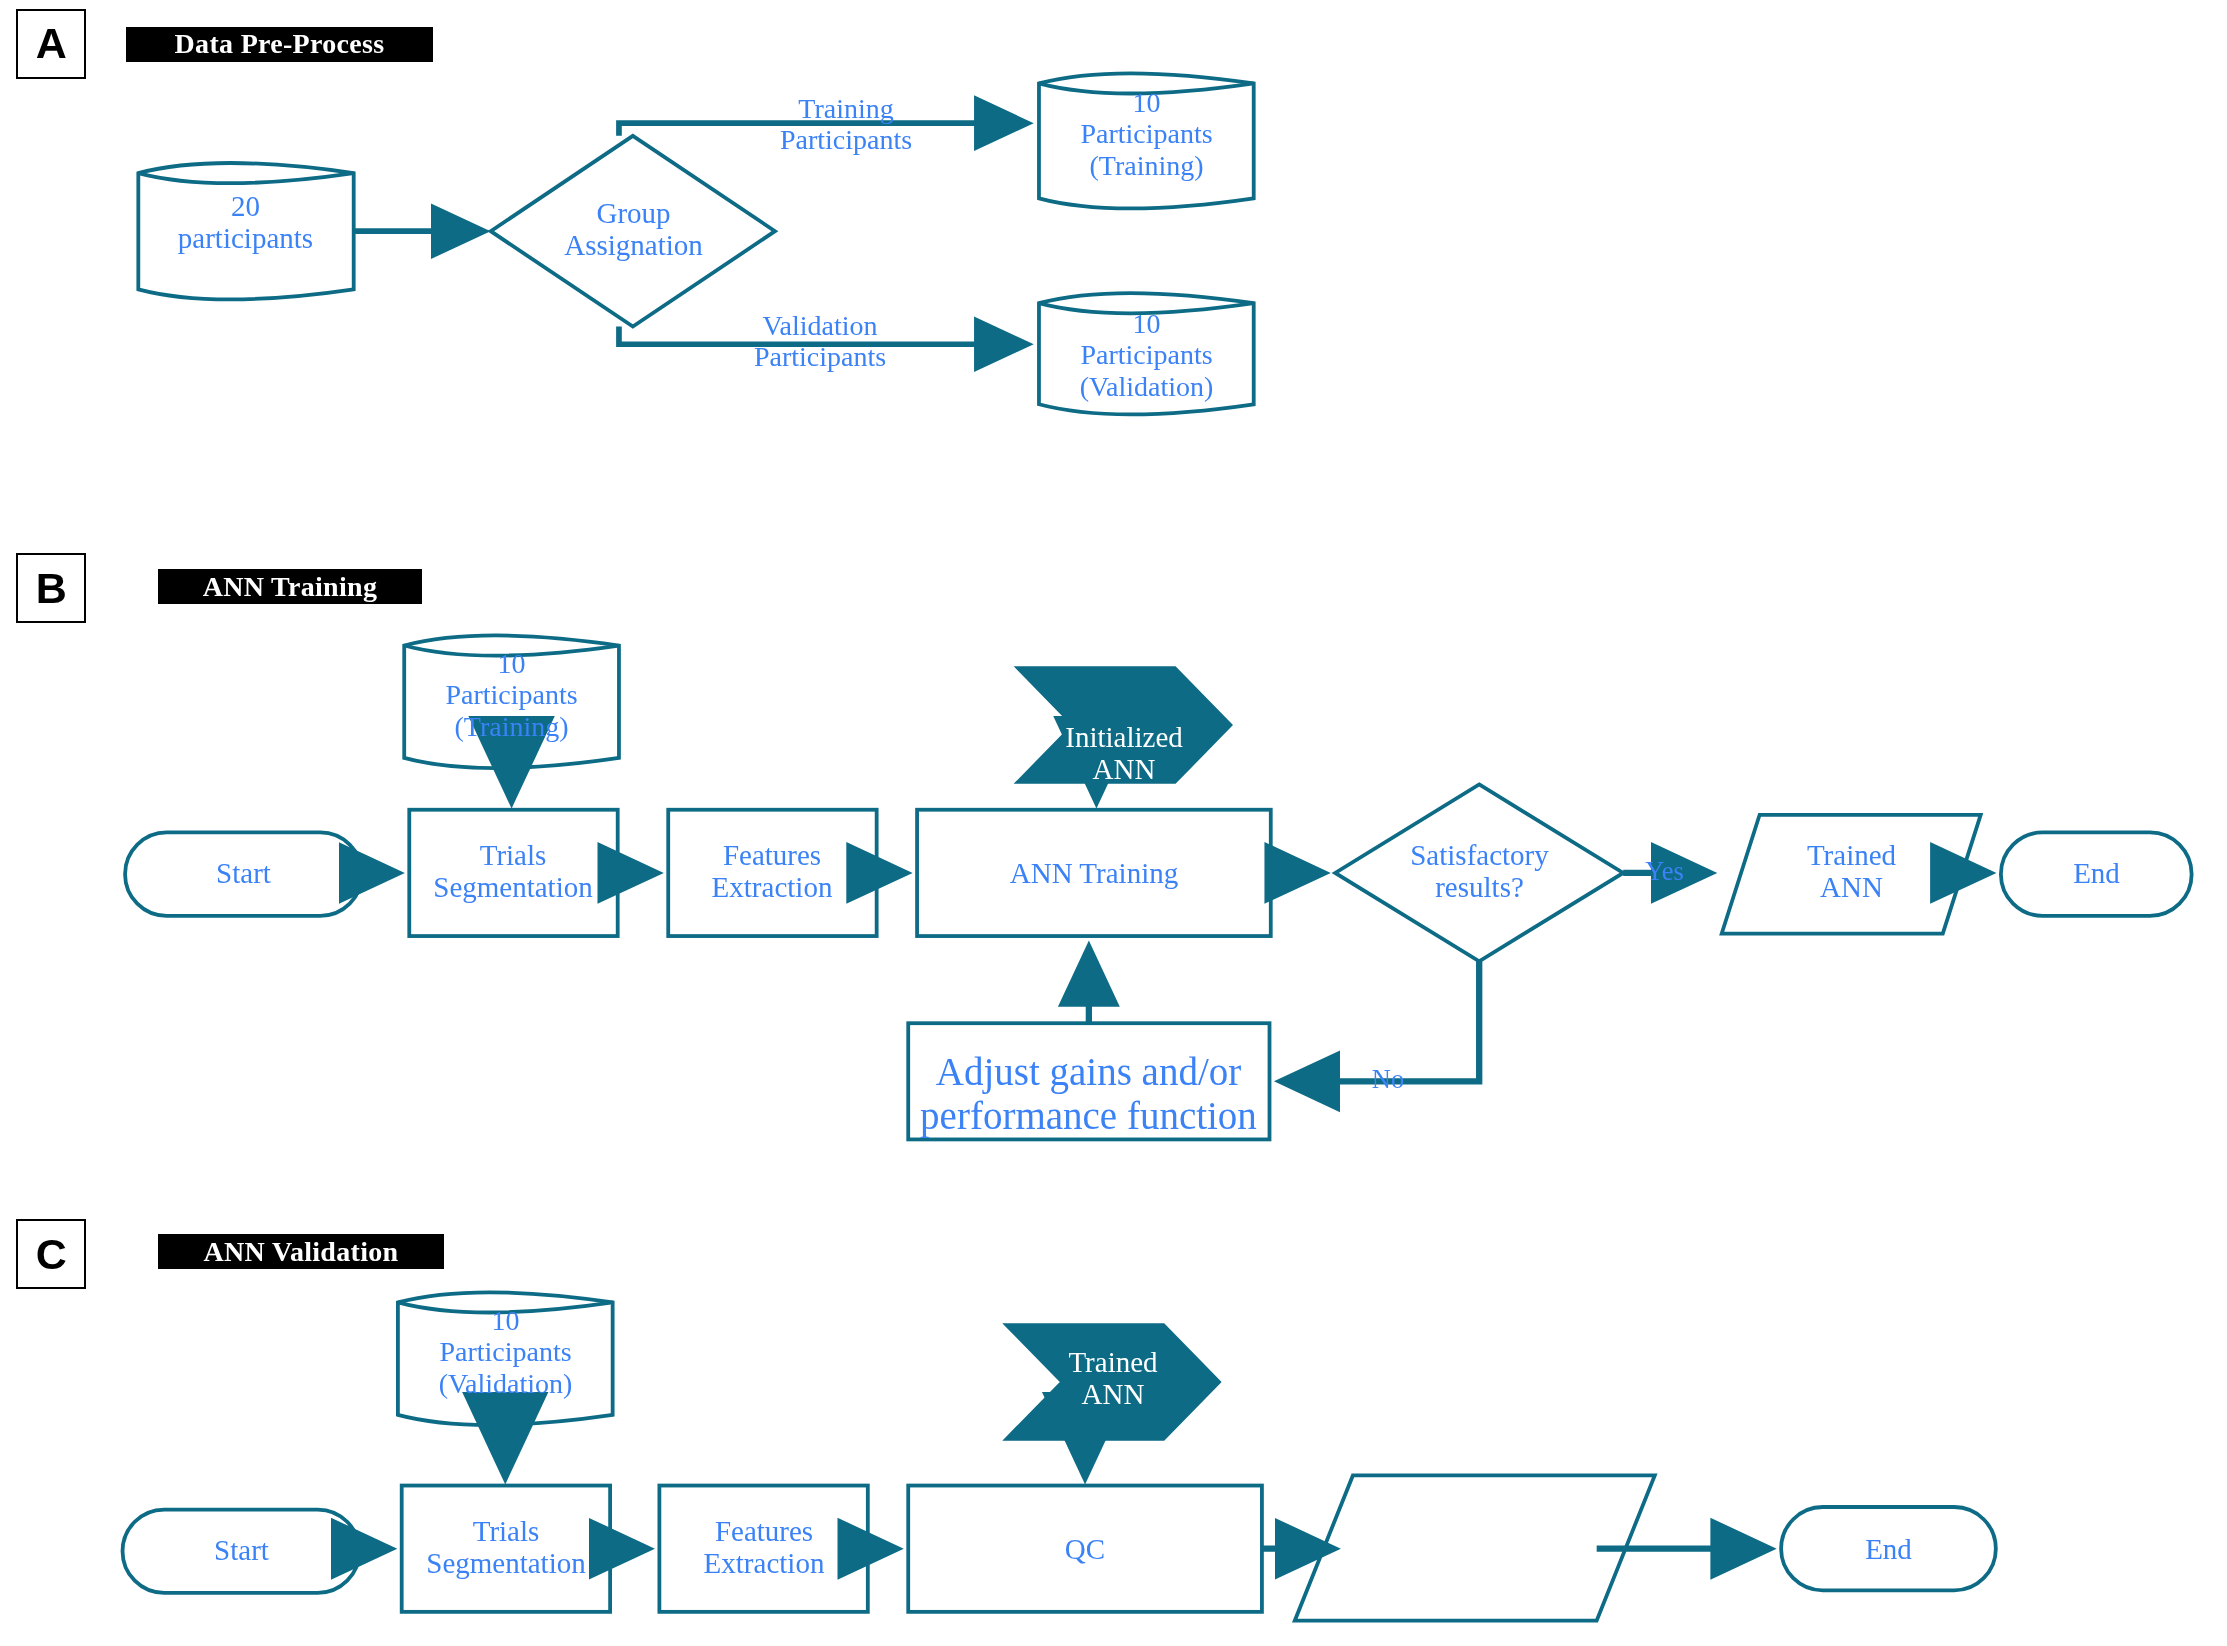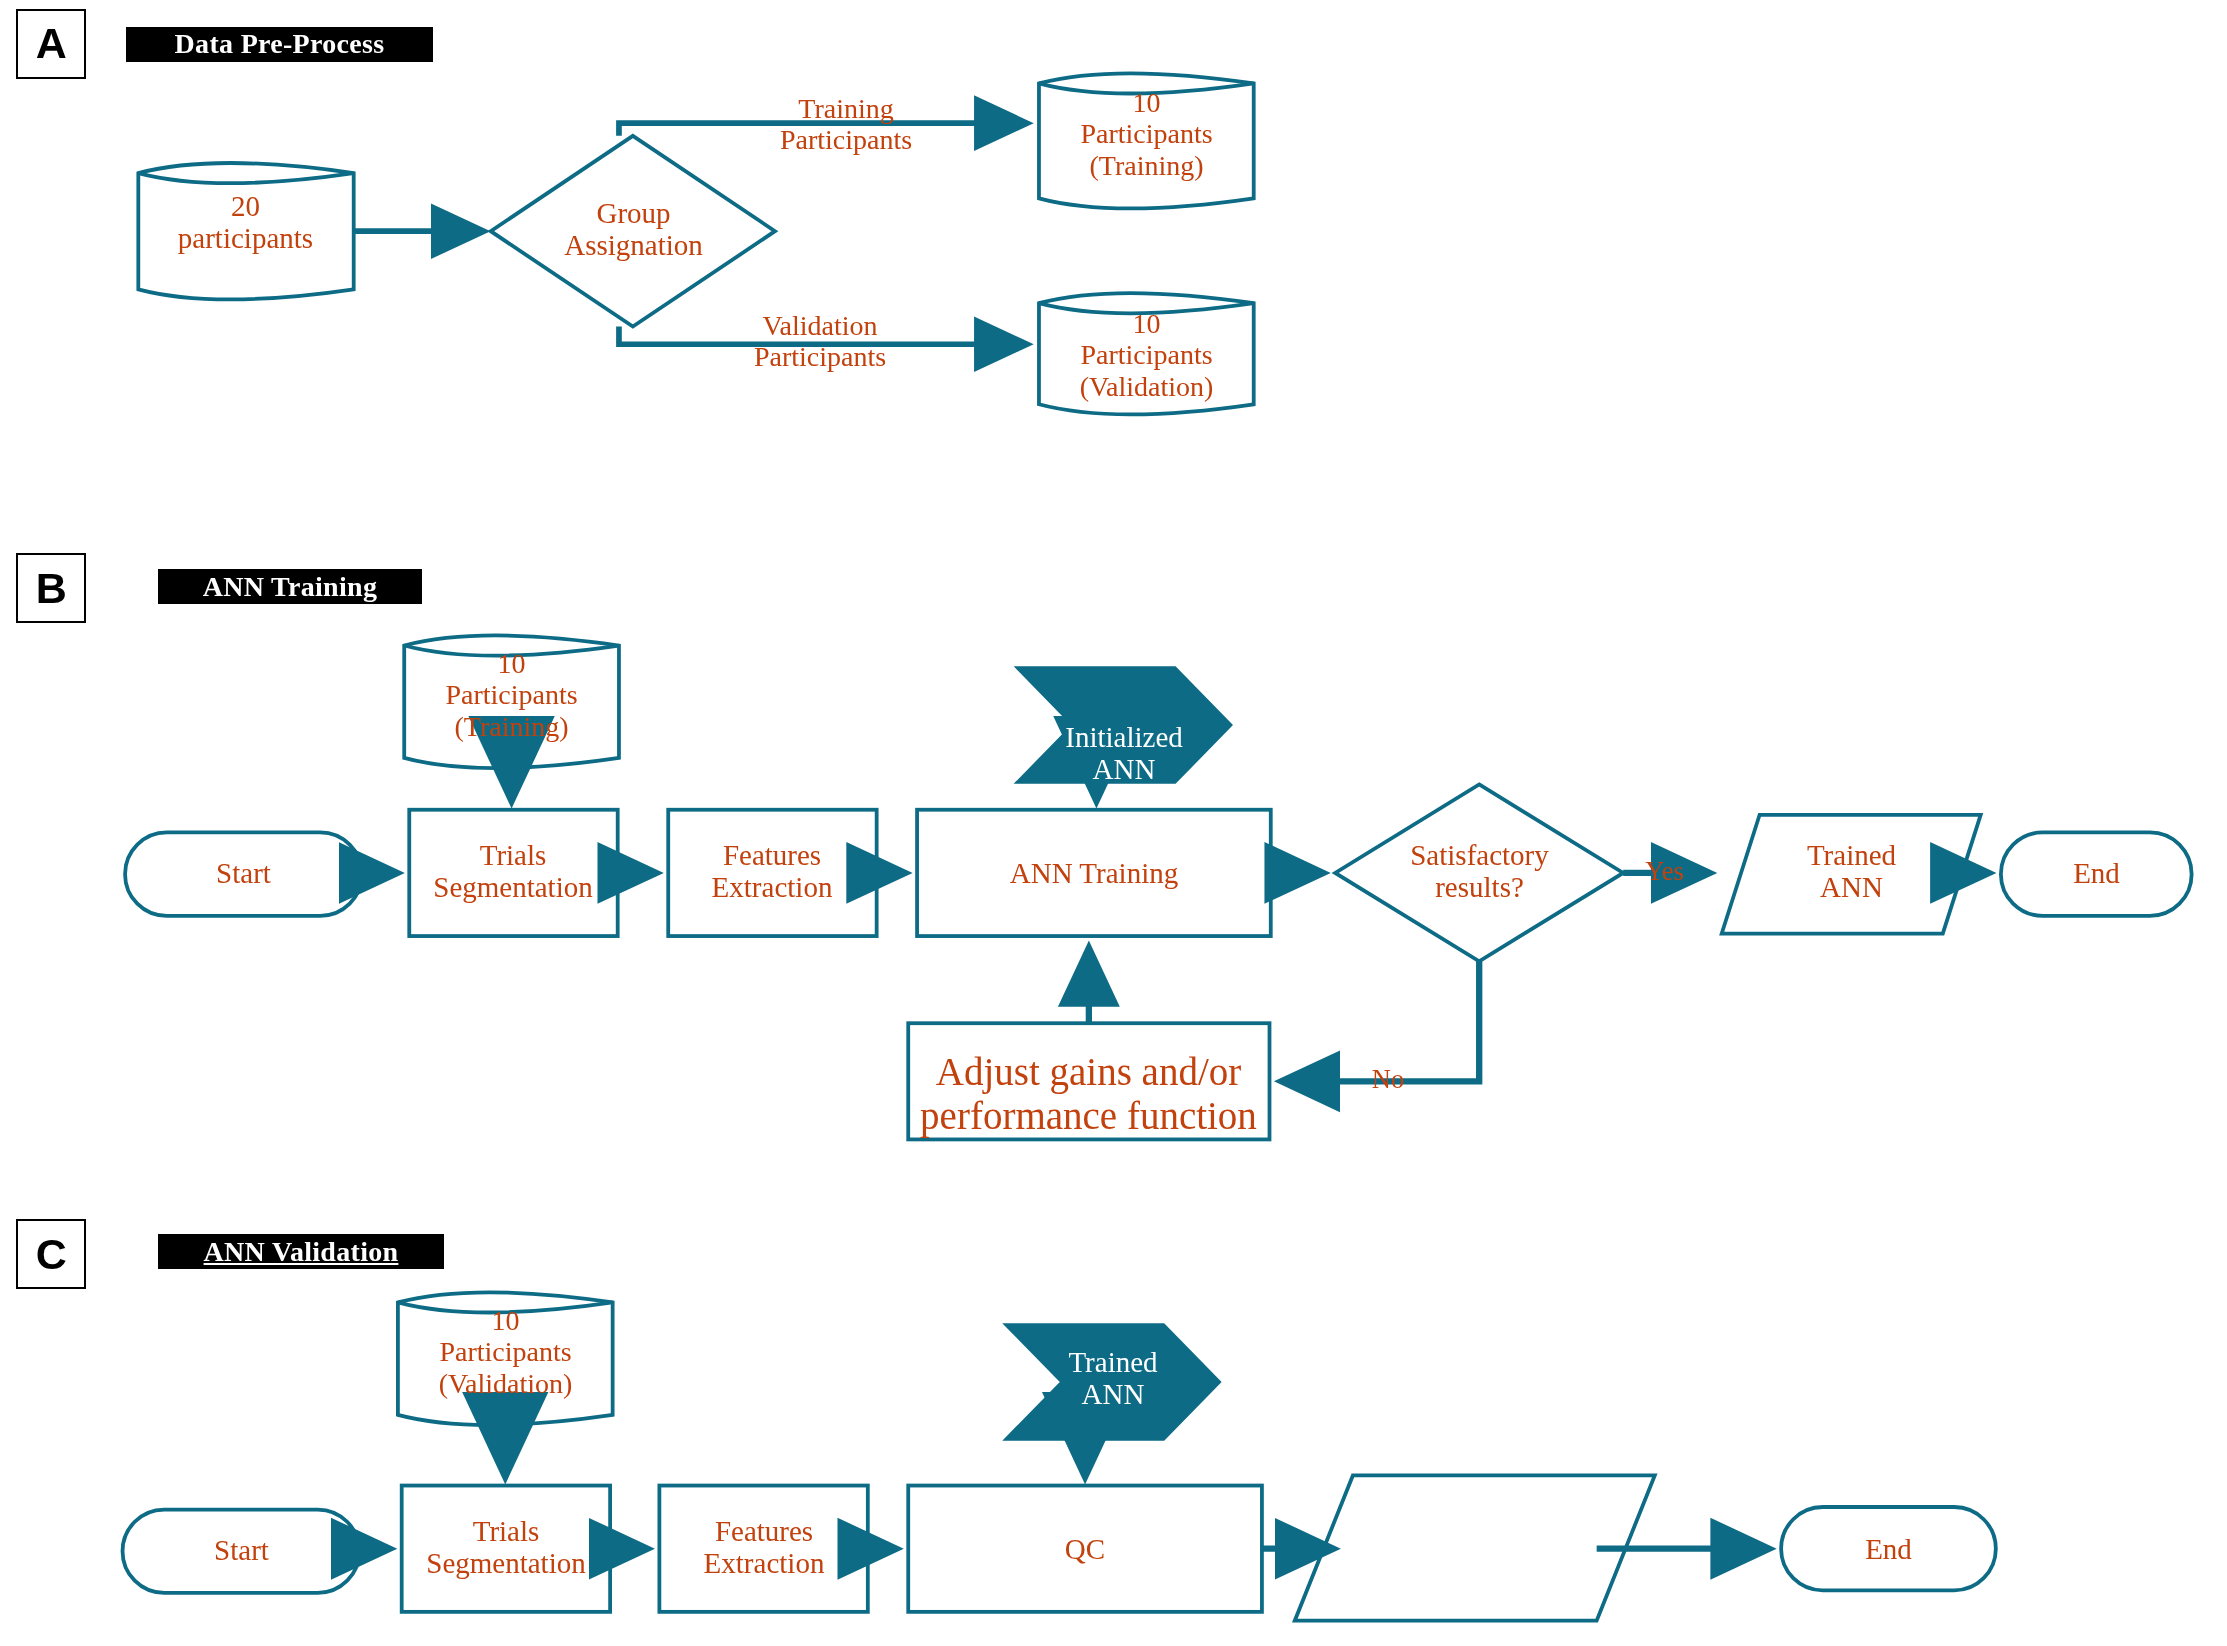--- a/index.html
+++ b/index.html
@@ -46,21 +46,21 @@
     font-family: "Liberation Serif", serif;
     font-weight: bold;
     display: flex;
     align-items: center;
     justify-content: center;
     letter-spacing: 0.3px;
   }
   .lbl {
     position: absolute;
     text-align: center;
-    color: #c2410c;
+    color: #3b82f6;
     font-family: "Liberation Serif", serif;
     line-height: 1.12;
     white-space: pre-line;
     pointer-events: none;
   }
   .lbl.white {
     color: #ffffff;
   }
 </style>
 </head>
@@ -195,21 +195,21 @@
     </g>
   </svg>
 
   <div class="panel-badge" style="left:16.4px; top:8.8px; width:66px; height:66px; font-size:43px;">A</div>
   <div class="panel-title" style="left:126px; top:26.5px; width:307px; height:35px; font-size:28px;">Data Pre-Process</div>
 
   <div class="panel-badge" style="left:16.4px; top:553px; width:66px; height:66px; font-size:43px;">B</div>
   <div class="panel-title" style="left:158px; top:569px; width:264px; height:35px; font-size:28px;">ANN Training</div>
 
   <div class="panel-badge" style="left:16.4px; top:1219px; width:66px; height:66px; font-size:43px;">C</div>
-  <div class="panel-title" style="left:158px; top:1234px; width:286px; height:35px; font-size:28px;text-decoration:underline;">ANN Validation</div>
+  <div class="panel-title" style="left:158px; top:1234px; width:286px; height:35px; font-size:28px;">ANN Validation</div>
 
   <div class="lbl" style="left:138px; top:190px; width:215px; font-size:29px;">20
 participants</div>
 
   <div class="lbl" style="left:526px; top:197px; width:215px; font-size:29px;text-align:center;">Group
 Assignation</div>
 
   <div class="lbl" style="left:726px; top:93px; width:240px; font-size:28px;">Training
 Participants</div>
 

